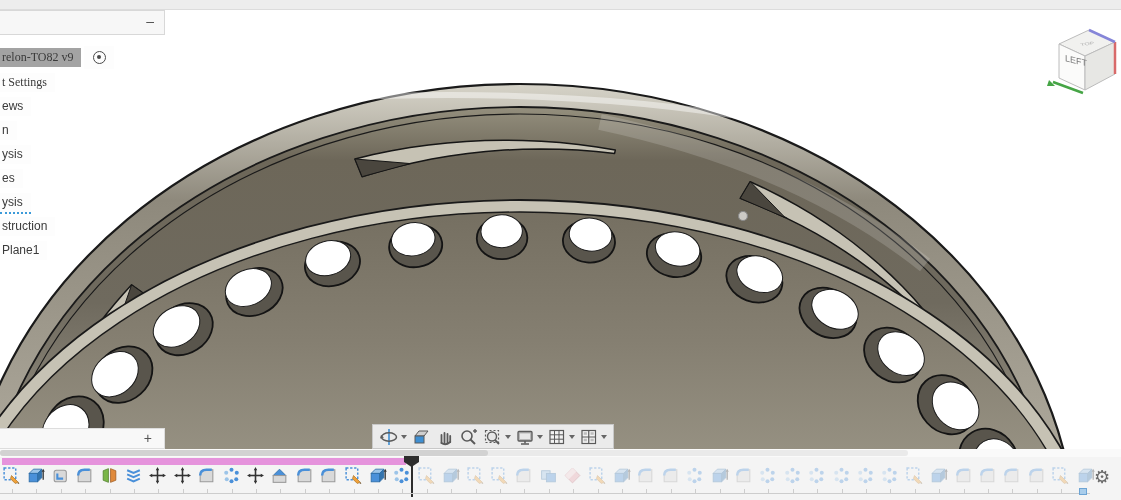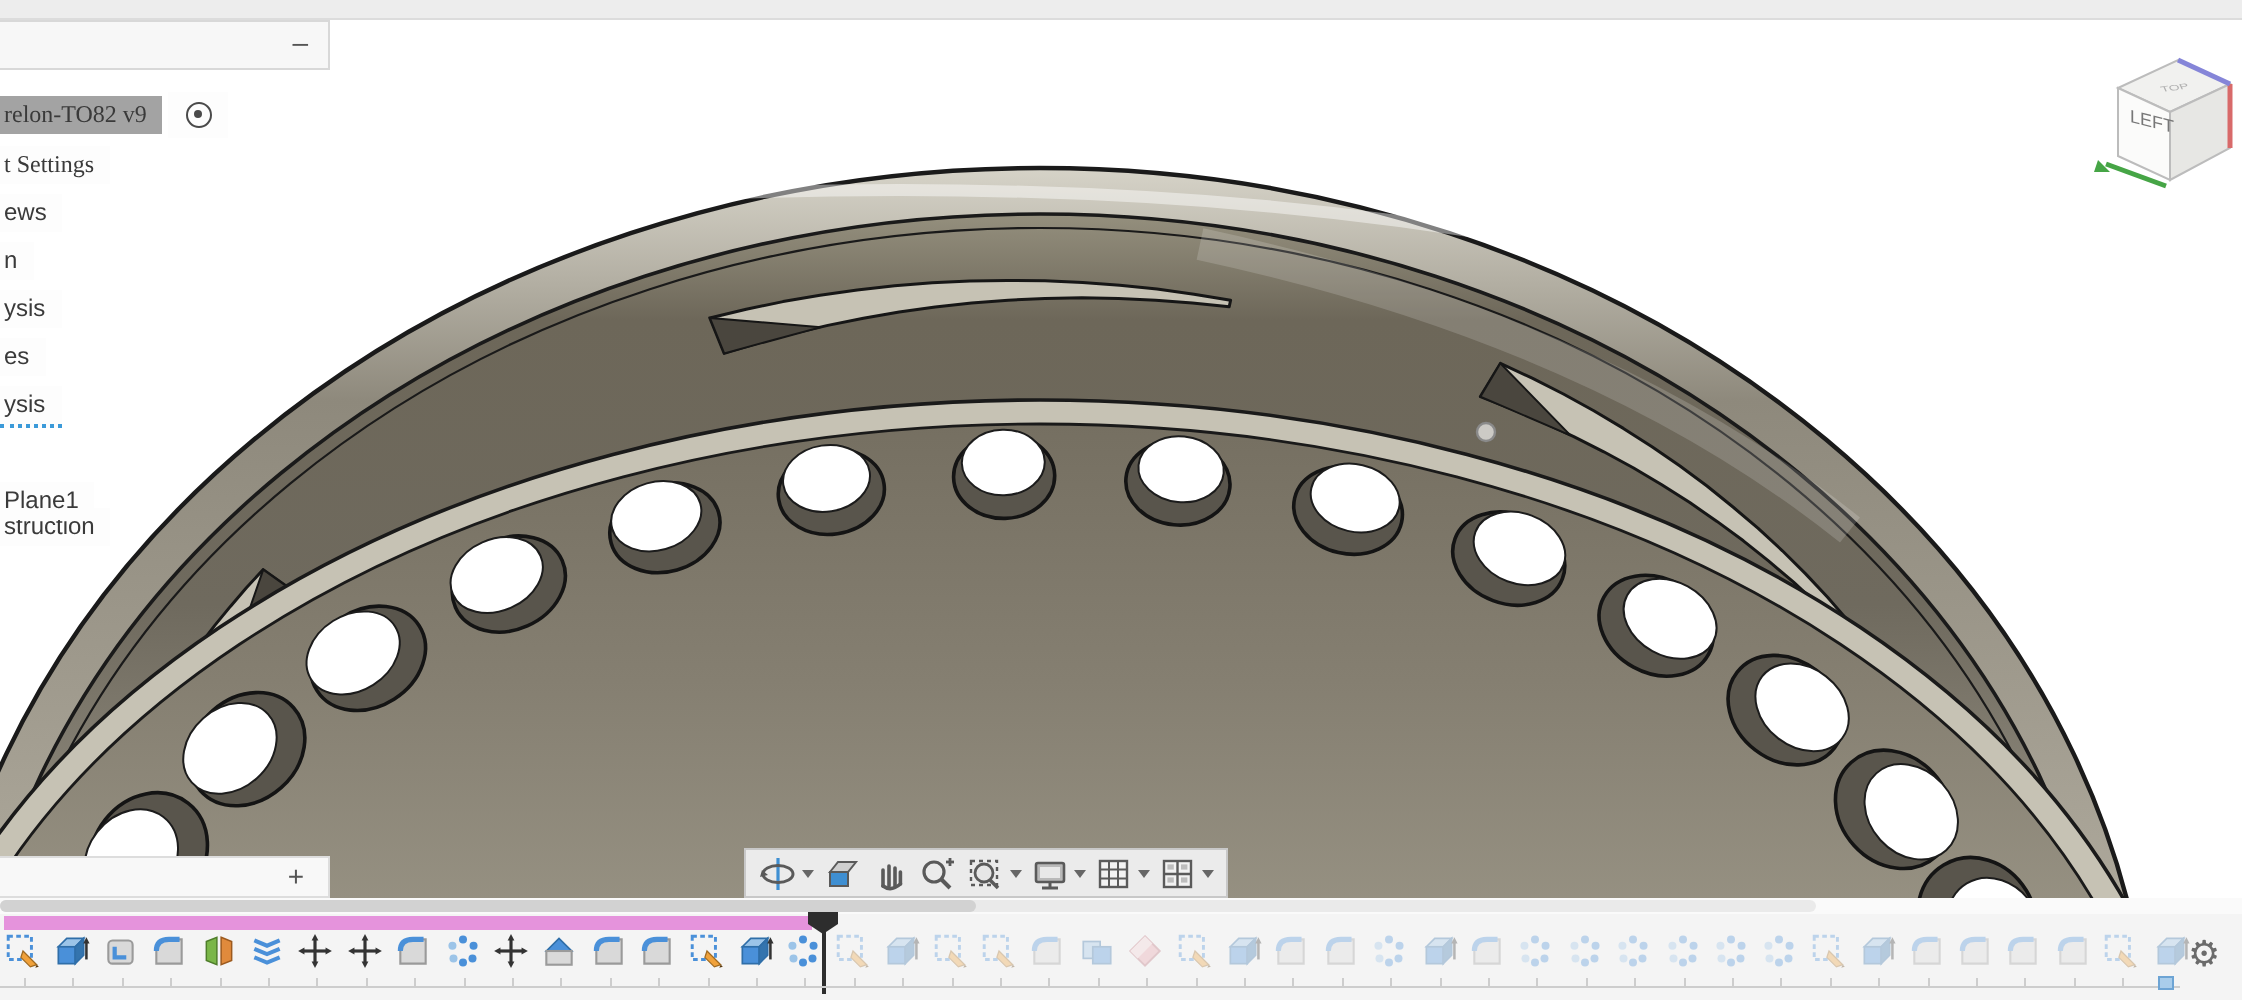--- a/index.html
+++ b/index.html
@@ -159,21 +159,21 @@
       <span class="collapse">–</span>
     </div>
     <div id="browser-rows">
         <div class="browser-row selected" style="top: 38px;">relon-TO82 v9</div>
         <div class="browser-row" style="top: 63px; font-family: Liberation Serif, serif;">t Settings</div>
         <div class="browser-row" style="top: 87px;">ews</div>
         <div class="browser-row" style="top: 111px;">n</div>
         <div class="browser-row" style="top: 135px;">ysis</div>
         <div class="browser-row" style="top: 159px;">es</div>
         <div class="browser-row underlined" style="top: 183px;">ysis</div>
-        <div class="browser-row" style="top: 207px; margin-top: 37px;">struction</div>
+        <div class="browser-row" style="top: 207px;">struction</div>
         <div class="browser-row" style="top: 231px;">Plane1</div>
       </div>
     <div class="doc-icon-chip">
       <span class="radio-circle"></span>
     </div>
     <div class="browser-footer">
       <span class="expand">+</span>
     </div>
 
     <div class="viewcube">

